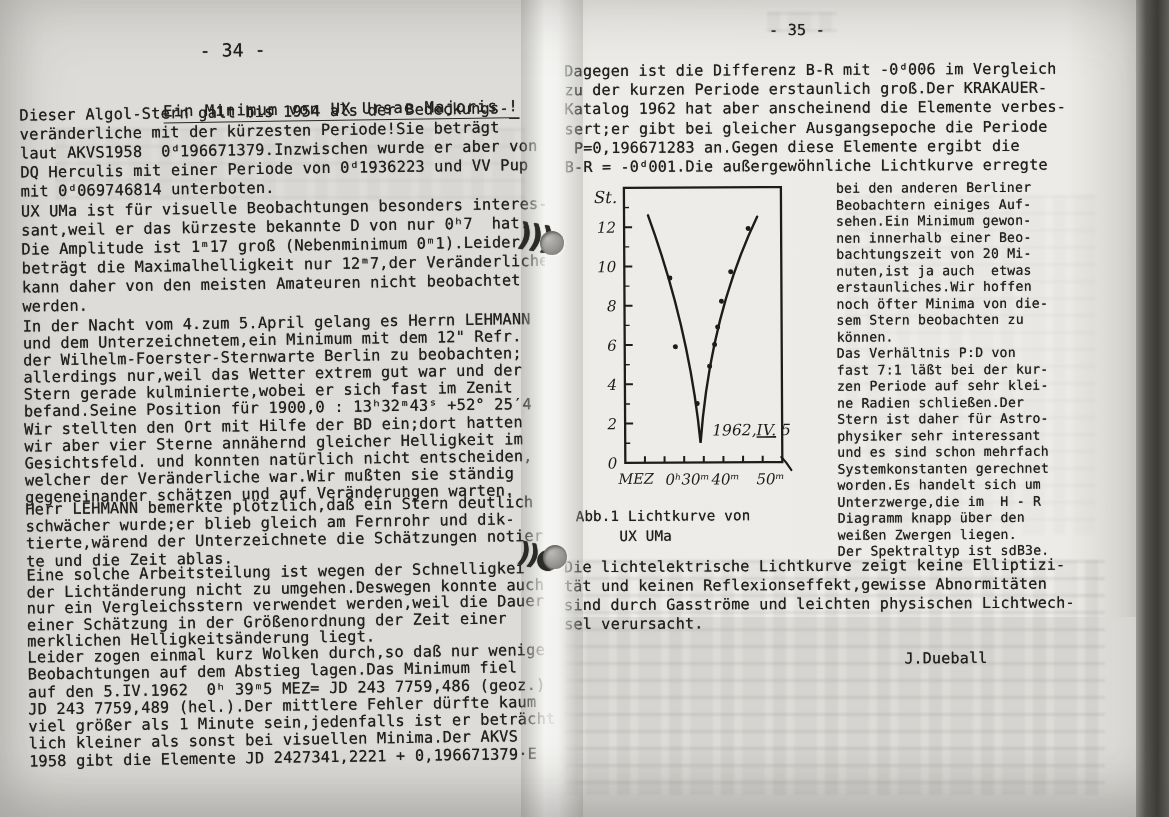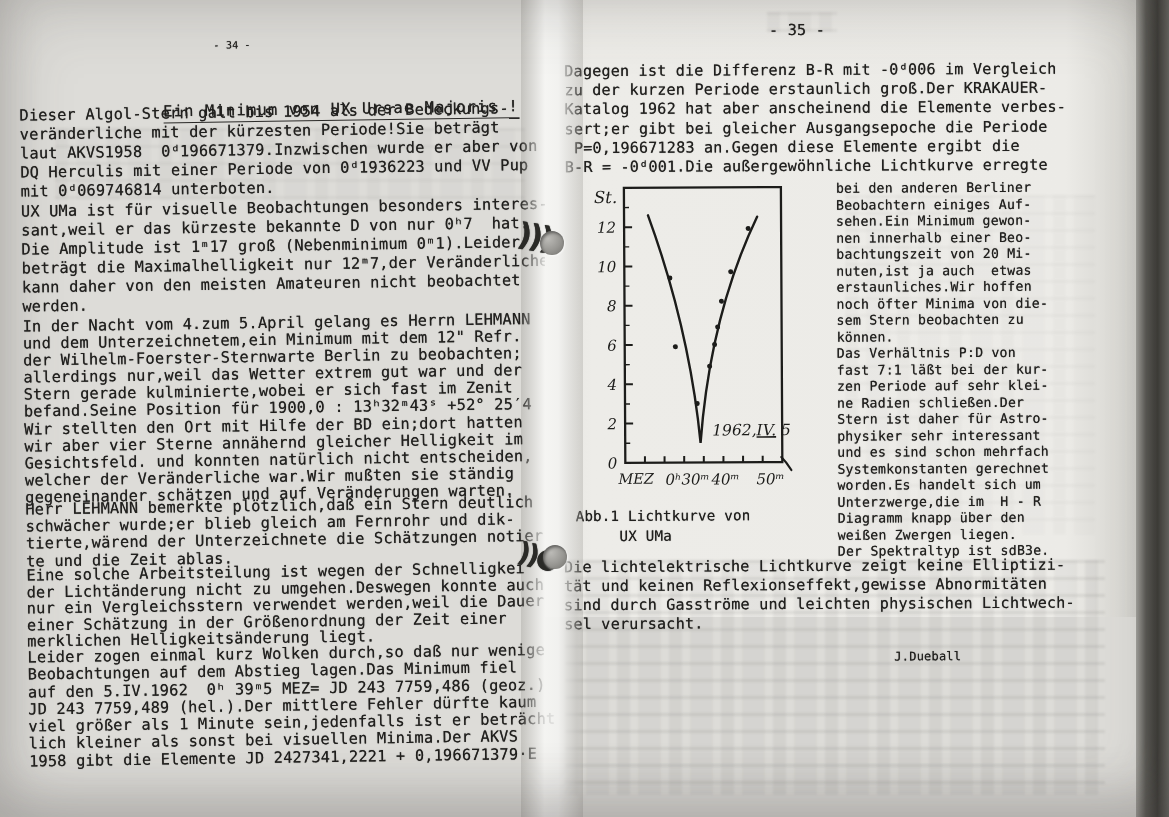--- a/index.html
+++ b/index.html
@@ -38,21 +38,21 @@
   .hand{font-family:"DejaVu Serif",serif;font-style:italic;}
 </style>
 </head>
 <body>
 
 <div class="scan">
 
   <div class="page page-left">
     <div class="bleed" style="left:55px;top:128px;width:470px;height:72px;opacity:.33;"></div>
     <div class="tilt-left">
-      <div class="tw" style="left:219px;top:42px;font-size:10px;">- 34 -</div>
+      <div class="tw" style="left:205px;top:42px;font-size:18px;">- 34 -</div>
       <div class="tw" style="left:92px;top:86px;font-size:15.4px;">
         <span class="title">Ein Minimum von UX Ursae Majoris !</span>
       </div>
       <div class="tw" style="left:24px;top:106px;font-size:15.3px;line-height:18.9px;">Dieser Algol-Stern galt bis 1954 als der Bedeckungs-
 veränderliche mit der kürzesten Periode!Sie beträgt
 laut AKVS1958  0ᵈ196671379.Inzwischen wurde er aber von
 DQ Herculis mit einer Periode von 0ᵈ1936223 und VV Pup
 mit 0ᵈ069746814 unterboten.</div>
       <div class="tw" style="left:24px;top:202px;font-size:15.3px;line-height:18.9px;">UX UMa ist für visuelle Beobachtungen besonders interes-
 sant,weil er das kürzeste bekannte D von nur 0ʰ7  hat.
@@ -173,21 +173,21 @@
           <circle cx="164.03" cy="53.28399999999999" r="2.5" fill="#1c1c1a"></circle>
           <text x="127" y="260" font-size="15.5" class="hand"><tspan>1962,</tspan><tspan text-decoration="underline">IV.</tspan><tspan> 5</tspan></text>
         </svg>
 
       <div class="tw" style="left:30px;top:506px;font-size:14.2px;line-height:20px;">Abb.1 Lichtkurve von
      UX UMa</div>
       <div class="tw" style="left:18px;top:558px;font-size:15.1px;line-height:19px;">Die lichtelektrische Lichtkurve zeigt keine Elliptizi-
 tät und keinen Reflexionseffekt,gewisse Abnormitäten
 sind durch Gasströme und leichten physischen Lichtwech-
 sel verursacht.</div>
-      <div class="tw" style="left:348px;top:651px;font-size:12px;">J.Dueball</div>
+      <div class="tw" style="left:358px;top:651px;font-size:15px;">J.Dueball</div>
     </div>
   </div>
 
   <div class="gutter"></div>
   <div class="hole" style="left:540px;top:231px;"></div>
   <div class="hole" style="left:543px;top:545px;"></div>
   <div class="ink" style="left:518px;top:218px;font-size:31px;transform:rotate(10deg);">)))</div>
   <div class="ink" style="left:518px;top:540px;font-size:27px;transform:rotate(14deg);">))●</div>
 
   <div class="edge-strip"></div>

